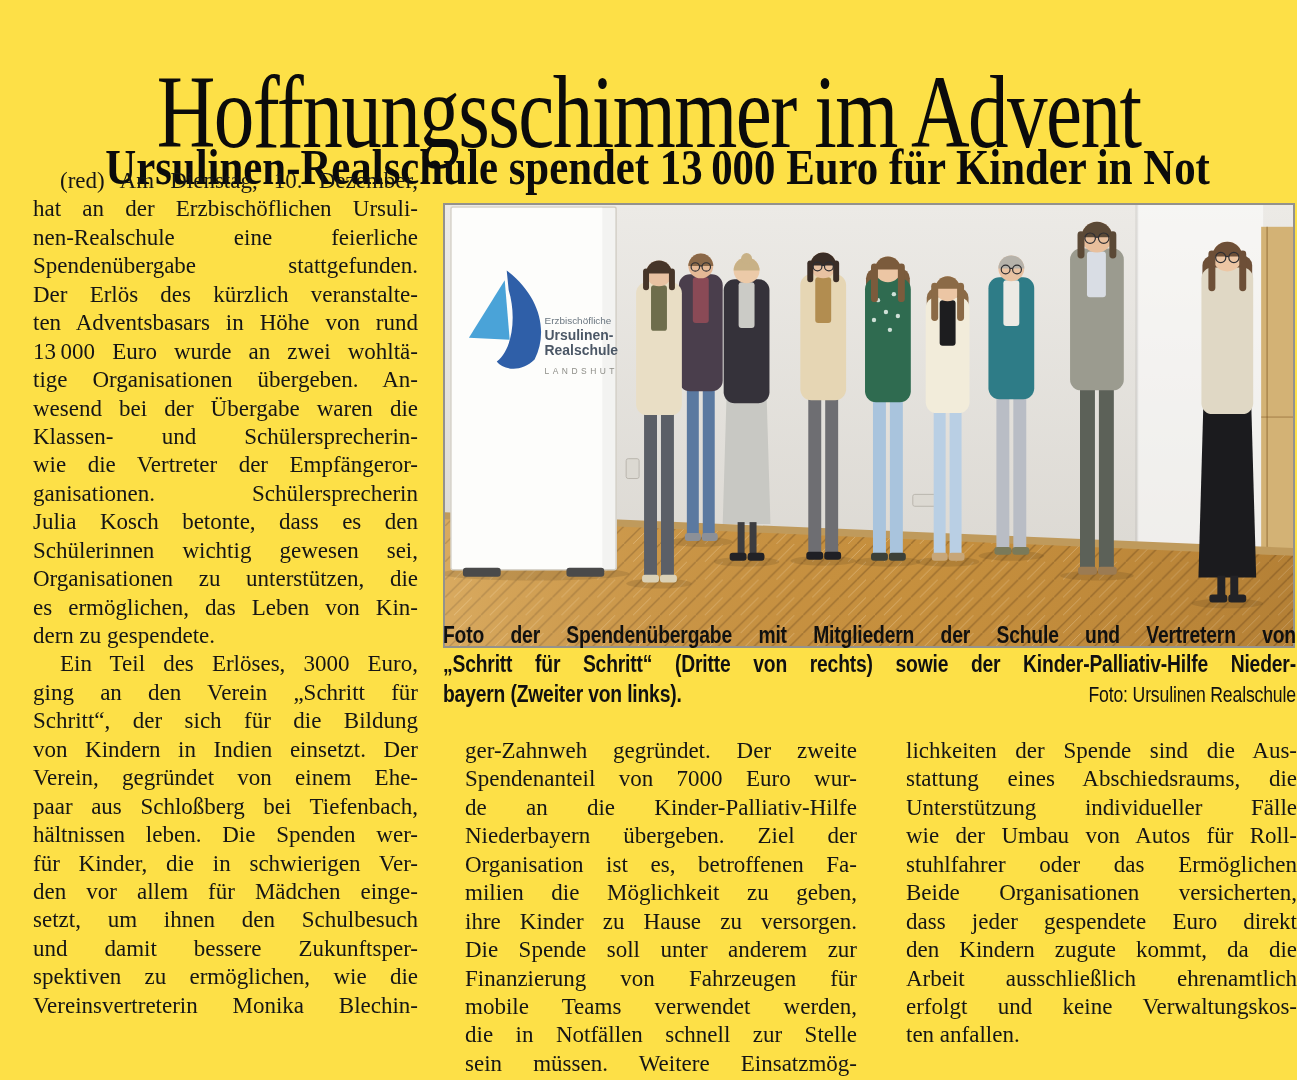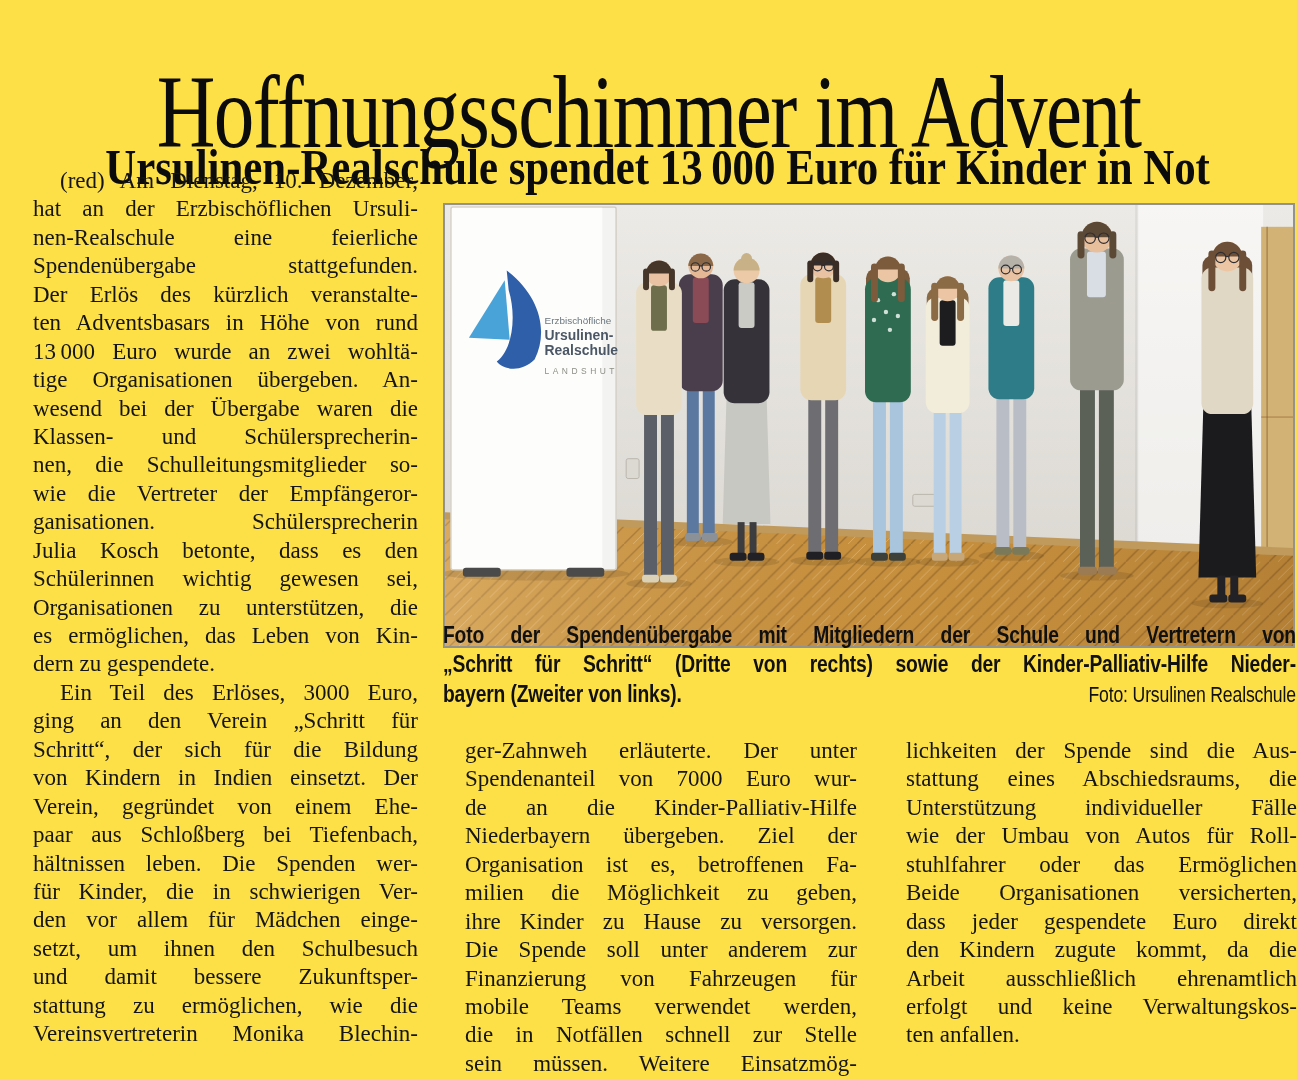--- a/index.html
+++ b/index.html
@@ -53,40 +53,39 @@
       <div class="tline indent">(red) Am Dienstag, 10. Dezember,</div>
       <div class="tline">hat an der Erzbischöflichen Ursuli-</div>
       <div class="tline">nen-Realschule eine feierliche</div>
       <div class="tline">Spendenübergabe stattgefunden.</div>
       <div class="tline">Der Erlös des kürzlich veranstalte-</div>
       <div class="tline">ten Adventsbasars in Höhe von rund</div>
       <div class="tline">13 000 Euro wurde an zwei wohltä-</div>
       <div class="tline">tige Organisationen übergeben. An-</div>
       <div class="tline">wesend bei der Übergabe waren die</div>
       <div class="tline">Klassen- und Schülersprecherin-</div>
-      <div class="tline">nen, die Schulleitungsmitglieder so-</div>
       <div class="tline">wie die Vertreter der Empfängeror-</div>
       <div class="tline">ganisationen. Schülersprecherin</div>
       <div class="tline">Julia Kosch betonte, dass es den</div>
       <div class="tline">Schülerinnen wichtig gewesen sei,</div>
       <div class="tline">Organisationen zu unterstützen, die</div>
       <div class="tline">es ermöglichen, das Leben von Kin-</div>
       <div class="tline pend">dern zu gespendete.</div>
       <div class="tline indent">Ein Teil des Erlöses, 3000 Euro,</div>
       <div class="tline">ging an den Verein „Schritt für</div>
       <div class="tline">Schritt“, der sich für die Bildung</div>
       <div class="tline">von Kindern in Indien einsetzt. Der</div>
       <div class="tline">Verein, gegründet von einem Ehe-</div>
       <div class="tline">paar aus Schloßberg bei Tiefenbach,</div>
       <div class="tline">hältnissen leben. Die Spenden wer-</div>
       <div class="tline">für Kinder, die in schwierigen Ver-</div>
       <div class="tline">den vor allem für Mädchen einge-</div>
       <div class="tline">setzt, um ihnen den Schulbesuch</div>
       <div class="tline">und damit bessere Zukunftsper-</div>
-      <div class="tline">stattung zu ermöglichen, wie die</div>
+      <div class="tline">spektiven zu ermöglichen, wie die</div>
       <div class="tline">Vereinsvertreterin Monika Blechin-</div>
     </div>
 
   <div id="photo">
     <svg width="848" height="441" viewBox="0 0 852 445" preserveAspectRatio="none">
       <defs>
         <linearGradient id="wallshade" x1="0" y1="0" x2="0" y2="1">
           <stop offset="0" stop-color="#eceae6"></stop>
           <stop offset="1" stop-color="#dcd9d3"></stop>
         </linearGradient>
@@ -279,21 +278,21 @@
   <div id="caption">
     <div class="capline">Foto der Spendenübergabe mit Mitgliedern der Schule und Vertretern von</div>
     <div class="capline">„Schritt für Schritt“ (Dritte von rechts) sowie der Kinder-Palliativ-Hilfe Nieder-</div>
     <div class="capline-last">
       <span>bayern (Zweiter von links).</span>
       <span class="credit">Foto: Ursulinen Realschule</span>
     </div>
   </div>
 
   <div class="col" id="col-middle">
-      <div class="tline">ger-Zahnweh erläuterte. Der unter</div>
+      <div class="tline">ger-Zahnweh gegründet. Der zweite</div>
       <div class="tline">Spendenanteil von 7000 Euro wur-</div>
       <div class="tline">de an die Kinder-Palliativ-Hilfe</div>
       <div class="tline">Niederbayern übergeben. Ziel der</div>
       <div class="tline">Organisation ist es, betroffenen Fa-</div>
       <div class="tline">milien die Möglichkeit zu geben,</div>
       <div class="tline">ihre Kinder zu Hause zu versorgen.</div>
       <div class="tline">Die Spende soll unter anderem zur</div>
       <div class="tline">Finanzierung von Fahrzeugen für</div>
       <div class="tline">mobile Teams verwendet werden,</div>
       <div class="tline">die in Notfällen schnell zur Stelle</div>

